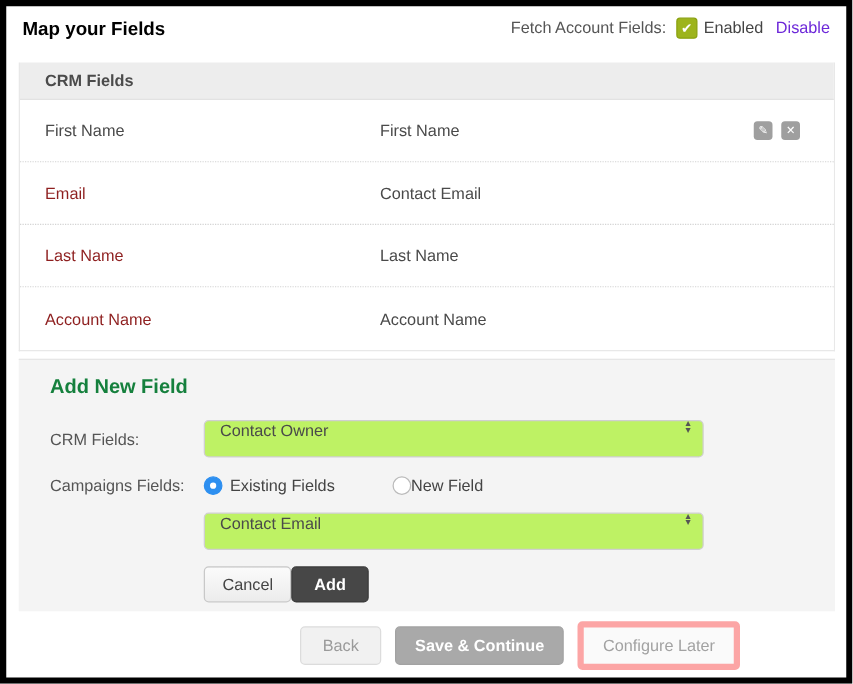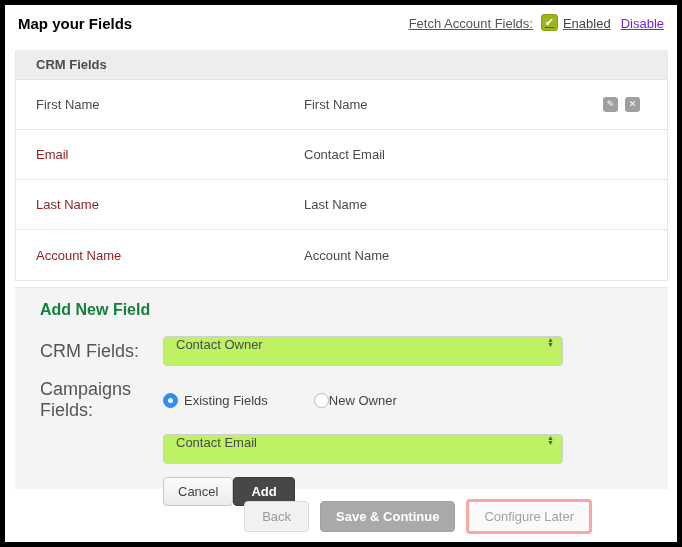--- a/index.html
+++ b/index.html
@@ -12,21 +12,21 @@
     overflow: hidden;
     position: relative;
   }
   
   .header {
     height: 45px;
     padding: 9px 13px 0 13px;
     display: flex; justify-content: space-between; align-items: flex-start;
   }
   .page-title { font-size: 15px; font-weight: bold; color: #000; padding-top: 1px; }
-  .fetch-area { display: flex; align-items: flex-end; font-size: 13px; color: #555; text-decoration: underline; }
+  .fetch-area { display: flex; align-items: flex-start; font-size: 13px; color: #555; }
   .fetch-label { margin-right: 8px; color: #555; }
   .checkbox {
     width: 17px; height: 17px; border-radius: 3px;
     background: #9db41c; border: 1px solid #8aa10f;
     color: #fff; font-size: 11px; font-weight: bold;
     display: inline-flex; align-items: center; justify-content: center;
     margin-right: 5px; cursor: pointer;
   }
   .enabled-label { color: #444; margin-right: 10px; }
   .disable-link { color: #6d28d9; text-decoration: none; cursor: pointer; }
@@ -62,21 +62,21 @@
   
   .add-section {
     margin: 6px 9px 0 10px;
     background: #f4f4f4;
     border-top: 1px solid #e6e6e6;
     padding: 13px 0 10px 25px;
     height: 202px;
   }
   .add-title { font-size: 16px; font-weight: bold; color: #15803d; margin-bottom: 17px; }
   .form-row { display: flex; align-items: center; margin-bottom: 13px; }
-  .form-label { width: 123px; font-size: 18px; color: #555; flex: none; }
+  .form-label { width: 123px; font-size: 13px; color: #555; flex: none; }
   .sel {
     width: 400px; height: 30px;
     background: #bef264; border: 1px solid #cfcfcf; border-radius: 4px;
     display: flex; align-items: flex-start;
     padding: 0 8px 0 12px;
     font-size: 13px; color: #4a4a4a;
     cursor: pointer;
   }
   .sel-value { flex: 1; }
   .stepper { display: flex; flex-direction: column; line-height: 5px; font-size: 7px; color: #555; }
@@ -112,21 +112,21 @@
   .back-btn {
     background: #f1f1f1; color: #9a9a9a;
     border: 1px solid #dcdcdc; padding: 7px 17px;
   }
   .save-btn {
     background: #a9a9a9; color: #fff; font-weight: bold;
     border: 1px solid #a2a2a2; padding: 7px 15px;
   }
   .configure-btn {
     background: #fafafa; color: #a2a2a2;
-    border: 3px solid #fca5a5; padding: 7px 15px;
+    border: 5px solid #fca5a5; padding: 7px 15px;
   }
 </style>
 </head>
 <body>
 
 <div class="page">
 
   <div class="header">
     <div class="page-title">Map your Fields</div>
     <div class="fetch-area">
@@ -182,21 +182,21 @@
           </span>
       </div>
     </div>
 
     <div class="form-row">
       <span class="form-label">Campaigns Fields:</span>
       <div class="radios">
         <span class="radio checked"></span>
         <span class="radio-label">Existing Fields</span>
         <span class="radio radio-gap"></span>
-        <span class="radio-label">New Owner</span>
+        <span class="radio-label">New Field</span>
       </div>
     </div>
 
     <div class="form-row">
       <span class="form-label"></span>
       <div class="sel">
         <span class="sel-value">Contact Email</span>
         <span class="stepper">
             <span>▲</span>
             <span>▼</span>

